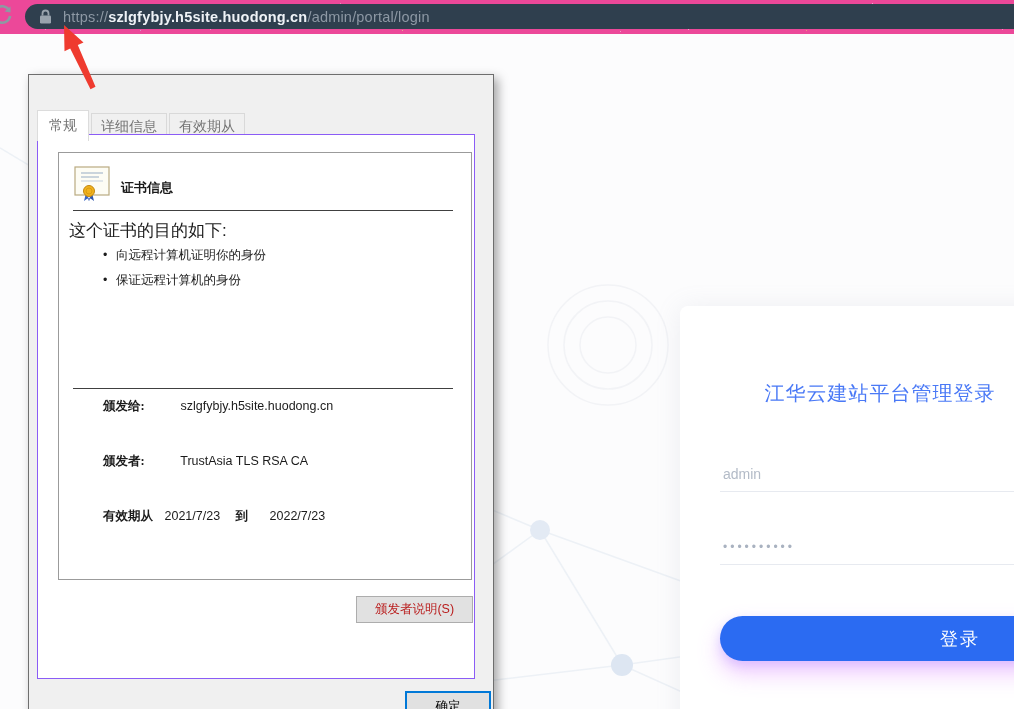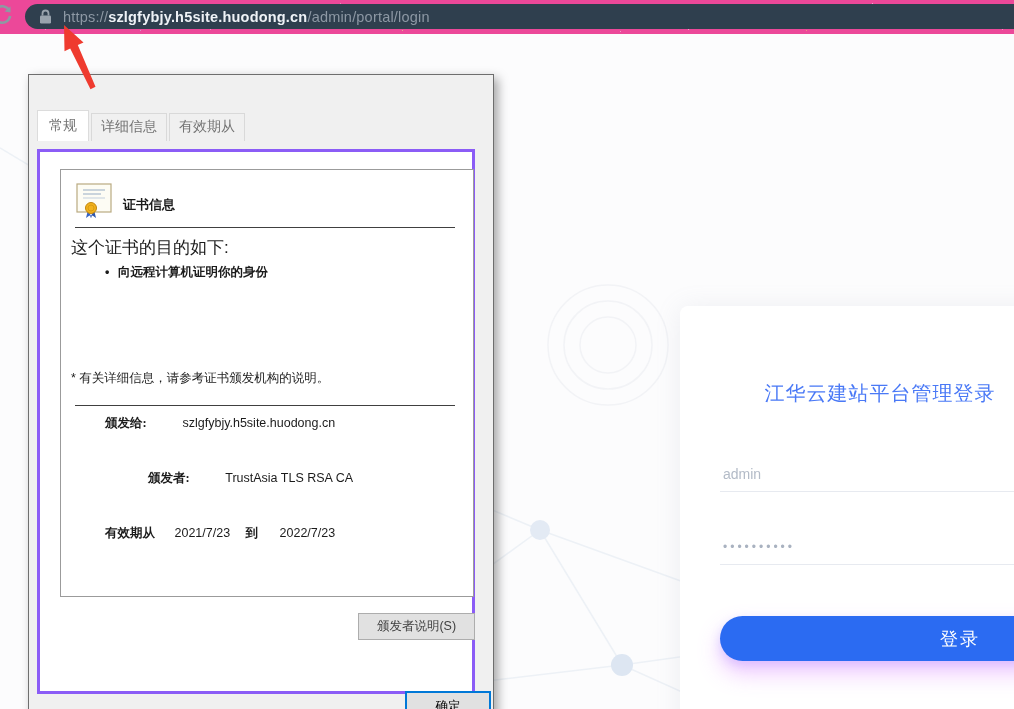--- a/index.html
+++ b/index.html
@@ -32,38 +32,38 @@
   .dialog { position:absolute; left:28px; top:74px; width:466px; height:680px; background:#f0f0f0;
     border:1px solid #6e6e6e; box-shadow:4px 4px 10px rgba(0,0,0,.35); z-index:2; }
   .dlg-titlebar { position:relative; height:26px; background:#474443; color:#fff; display:flex; align-items:center; }
   .dlg-title-text { margin-left:7px; font-size:12.5px; }
   .dlg-close { position:absolute; right:0; top:0; width:42px; height:26px; display:flex; align-items:center;
     justify-content:center; color:#fff; font-size:12px; cursor:default; }
   .tabs { position:absolute; left:8px; top:34px; display:flex; align-items:flex-end; }
   .tab { font-size:14px; padding:4px 9px 5px 9px; background:#f0f0f0; border:1px solid #d9d9d9;
     border-bottom:none; margin-right:2px; position:relative; top:1px; color:#737373; }
   .tab.active { background:#fff; padding:6px 11px 6px 11px; border:1px solid #dcdcdc; border-bottom:none; z-index:3; }
-  .tabpage { position:absolute; left:8px; top:74px; width:438px; height:545px; background:#fff; border:3px solid #8b5cf6; }
+  .tabpage { position:absolute; left:8px; top:59px; width:438px; height:545px; background:#fff; border:1px solid #8b5cf6; }
   .inner-box { position:absolute; left:20px; top:17px; width:414px; height:428px; background:#fff;
     border:1px solid #9b9b9b; font-size:12.5px; color:#1b1b1b; }
   .cert-icon-lg { position:absolute; left:14px; top:13px; }
   .box-title { position:absolute; left:62px; top:26px; font-size:13px; font-weight:bold; }
   .rule { position:absolute; left:14px; right:18px; height:0; border-top:1px solid #404040; }
   .rule1 { top:57px; } .rule2 { top:235px; }
   .purpose-h { position:absolute; left:10px; top:66px; font-weight:normal; font-size:17px; }
   .purposes { position:absolute; left:44px; top:90px; list-style:none; }
-  .purposes li { line-height:25px; padding-left:13px; position:relative;font-weight:bold; }
+  .purposes li { line-height:25px; padding-left:13px; position:relative; }
   .purposes li::before { content:"•"; position:absolute; left:0; top:0; }
   .note { position:absolute; left:10px; top:200px; font-size:12.5px; }
   .frow { position:absolute; left:44px; }
   .frow .lbl { font-weight:bold; display:inline-block; width:74px;font-family:Liberation Serif, serif; }
-  .frow1 { top:245px; } .frow2 { top:300px;margin-left:43px; } .frow3 { top:355px; }
-  .vfrom { margin-left:16px; } .vto-l { font-weight:bold; margin-left:12px; } .vto { margin-left:18px; }
+  .frow1 { top:245px; } .frow2 { top:300px; } .frow3 { top:355px; }
+  .vfrom { margin-left:8px; } .vto-l { font-weight:bold; margin-left:12px; } .vto { margin-left:18px; }
   .stmt-btn { position:absolute; left:318px; top:461px; width:117px; height:27px; background:#e1e1e1;
-    border:1px solid #adadad; font-size:12.5px; color:#404040; font-family:"Liberation Sans",sans-serif; }
+    border:1px solid #adadad; font-size:12.5px; color:#b91c1c; font-family:"Liberation Sans",sans-serif; }
   .ok-btn { position:absolute; left:376px; top:616px; width:86px; height:30px; background:#e1e1e1;
     border:2px solid #0078d7; font-size:12.5px; color:#000; font-family:"Liberation Sans",sans-serif; }
 
   
   .arrow-svg { position:absolute; left:0; top:0; z-index:9; }
 
   
   .login-card { position:absolute; left:680px; top:306px; width:560px; height:440px; background:#fff;
     border-radius:8px 0 0 0; box-shadow:0 2px 26px rgba(140,150,170,.14); z-index:1; }
   .login-title { position:absolute; left:0; top:74px; width:400px; text-align:center; font-size:20px;
@@ -135,23 +135,23 @@
           <path d="M 19 27 L 21 35 L 17.5 32.5 L 15 35 Z" fill="#2f57ad"></path>
           <circle cx="16" cy="25" r="5.5" fill="#f2b21d" stroke="#c1860e" stroke-width="1"></circle>
           <circle cx="16" cy="25" r="3" fill="none" stroke="#d99c12" stroke-width="1"></circle>
         </svg>
         <div class="box-title">证书信息</div>
         <div class="rule rule1"></div>
 
         <div class="purpose-h">这个证书的目的如下:</div>
         <ul class="purposes">
           <li>向远程计算机证明你的身份</li>
+          <li>保证远程计算机的身份</li>
         </ul>
 
-        <div class="note">* 有关详细信息，请参考证书颁发机构的说明。</div>
         <div class="rule rule2"></div>
 
         <div class="frow frow1">
           <span class="lbl">颁发给:</span>
           <span>szlgfybjy.h5site.huodong.cn</span>
         </div>
         <div class="frow frow2">
           <span class="lbl">颁发者:</span>
           <span>TrustAsia TLS RSA CA</span>
         </div>

